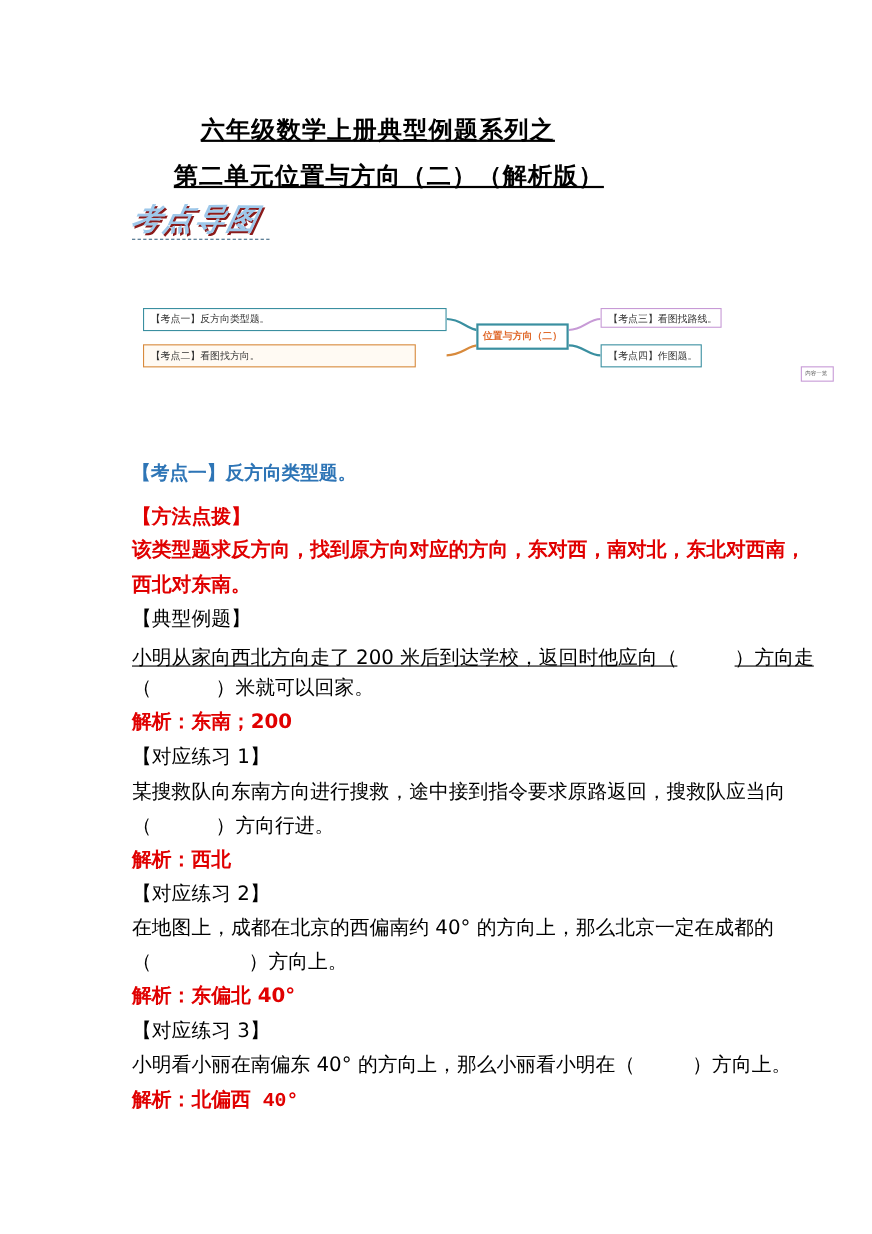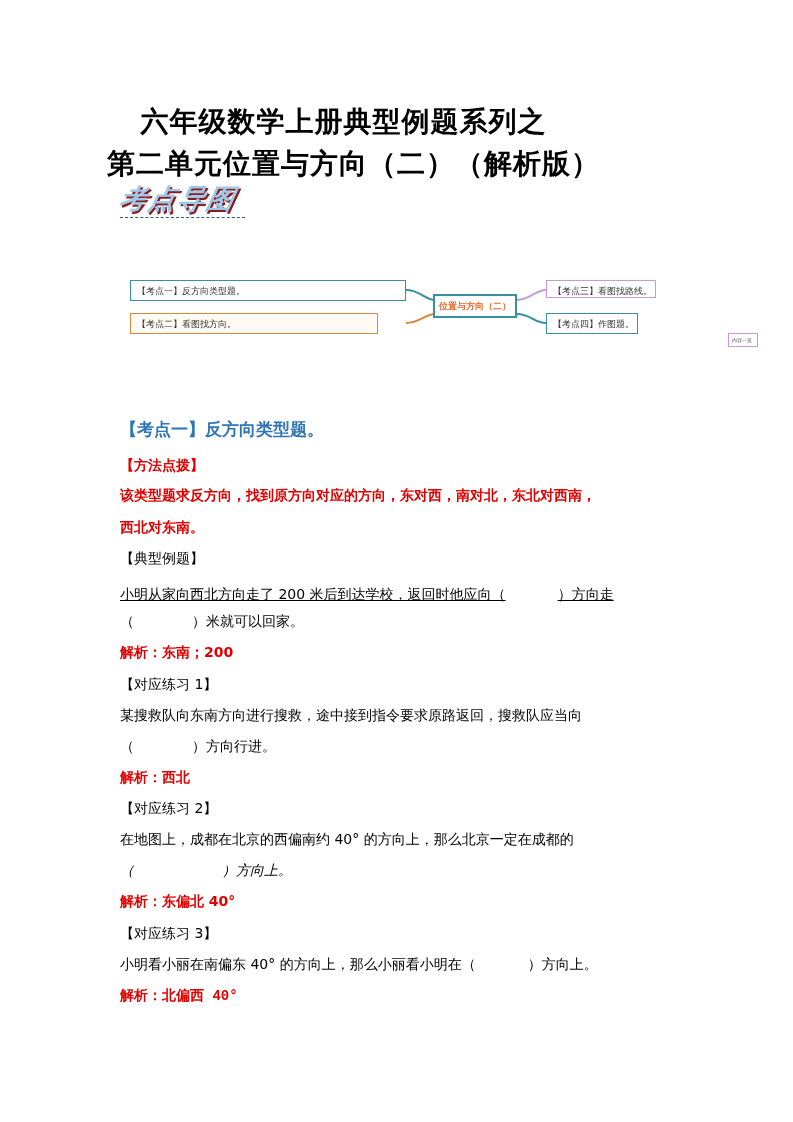--- a/index.html
+++ b/index.html
@@ -1,19 +1,19 @@
 <!DOCTYPE html>
 <html><head>
 <meta charset="utf-8">
 <style>
   html, body { margin: 0; padding: 0; background: #ffffff; }
   body { width: 793px; height: 1122px; position: relative; overflow: hidden;
          font-family: "DejaVu Sans", "Liberation Sans", sans-serif; color: #000; }
   .title { position: absolute; left: 0; width: 687px; text-align: center;
-           font-weight: bold; font-size: 28px; letter-spacing: 1px; }
+           font-weight: bold; font-size: 22px; letter-spacing: 1px; text-decoration: underline; }
   #t1 { top: 103px; }
   #t2 { top: 145px; left: 10px; }
   .banner { position: absolute; left: 120px; top: 181px; width: 125px; height: 38px; }
   .banner-text { position: absolute; left: 0; top: 0; font-size: 27px; font-weight: bold;
                  font-style: italic; color: #9ec8ea; letter-spacing: 2px;
                  text-shadow: 2px 2px 0 #8b1a1a; transform: skewX(-12deg); white-space: nowrap; }
   .banner-line { position: absolute; left: 0; top: 36px; width: 125px; border-top: 1px dashed #2e5a78; }
 
   
   .mm-box { position: absolute; background: #fff; font-size: 9px; line-height: 20px;
@@ -22,21 +22,21 @@
   #mm2 { left: 130px; top: 313px; width: 248px; height: 21px; border: 1px solid #d88a3c; background: #fffaf3; }
   #mm-center { left: 433px; top: 294px; width: 84px; height: 24px; border: 2px solid #3a8fa0;
                color: #e06a2c; font-weight: bold; text-align: center; padding-left: 0; line-height: 20px; }
   #mm3 { left: 546px; top: 280px; width: 110px; height: 18px; border: 1px solid #c79ad6; }
   #mm4 { left: 546px; top: 313px; width: 92px; height: 21px; border: 1px solid #3a8fa0; }
   #mm-small { left: 728px; top: 333px; width: 30px; height: 14px; border: 1px solid #c79ad6;
               font-size: 5px; line-height: 12px; padding-left: 3px; color: #555; }
   svg.mm-lines { position: absolute; left: 0; top: 0; }
 
   .h-section { position: absolute; left: 120px; top: 418px; font-size: 17px; font-weight: bold; color: #2e75b6; }
-  .line { position: absolute; left: 120px; font-size: 14px; white-space: nowrap; text-align: center; }
+  .line { position: absolute; left: 120px; font-size: 18px; white-space: nowrap; text-align: center; }
   .red { color: #e00000; font-weight: bold; }
   .bold { font-weight: normal; }
   .blank { display: inline-block; }
 </style>
 </head>
 <body>
 
 <div class="title" id="t1">六年级数学上册典型例题系列之</div>
 <div class="title" id="t2">第二单元位置与方向（二）（解析版）</div>
 
@@ -76,21 +76,21 @@
 
 <div class="line bold" style="top:676px;">【对应练习 1】</div>
 <div class="line" style="top:707px;">某搜救队向东南方向进行搜救，途中接到指令要求原路返回，搜救队应当向</div>
 <div class="line" style="top:738px;">
   <span>（</span><span class="blank" style="width:58px;"></span><span>）方向行进。</span>
 </div>
 <div class="line red" style="top:769px;">解析：西北</div>
 
 <div class="line bold" style="top:800px;">【对应练习 2】</div>
 <div class="line" style="top:831px;">在地图上，成都在北京的西偏南约 40° 的方向上，那么北京一定在成都的</div>
-<div class="line" style="top:862px;font-style:italic;">
+<div class="line" style="top:862px;">
   <span>（</span><span class="blank" style="width:88px;"></span><span>）方向上。</span>
 </div>
 <div class="line red" style="top:893px;">解析：东偏北 40°</div>
 
 <div class="line bold" style="top:925px;">【对应练习 3】</div>
 <div class="line" style="top:956px;">
   <span>小明看小丽在南偏东 40° 的方向上，那么小丽看小明在（</span><span class="blank" style="width:52px;"></span><span>）方向上。</span>
 </div>
 <div class="line red" style="top:987px;font-family:Liberation Mono, monospace;">解析：北偏西 40°</div>
 

